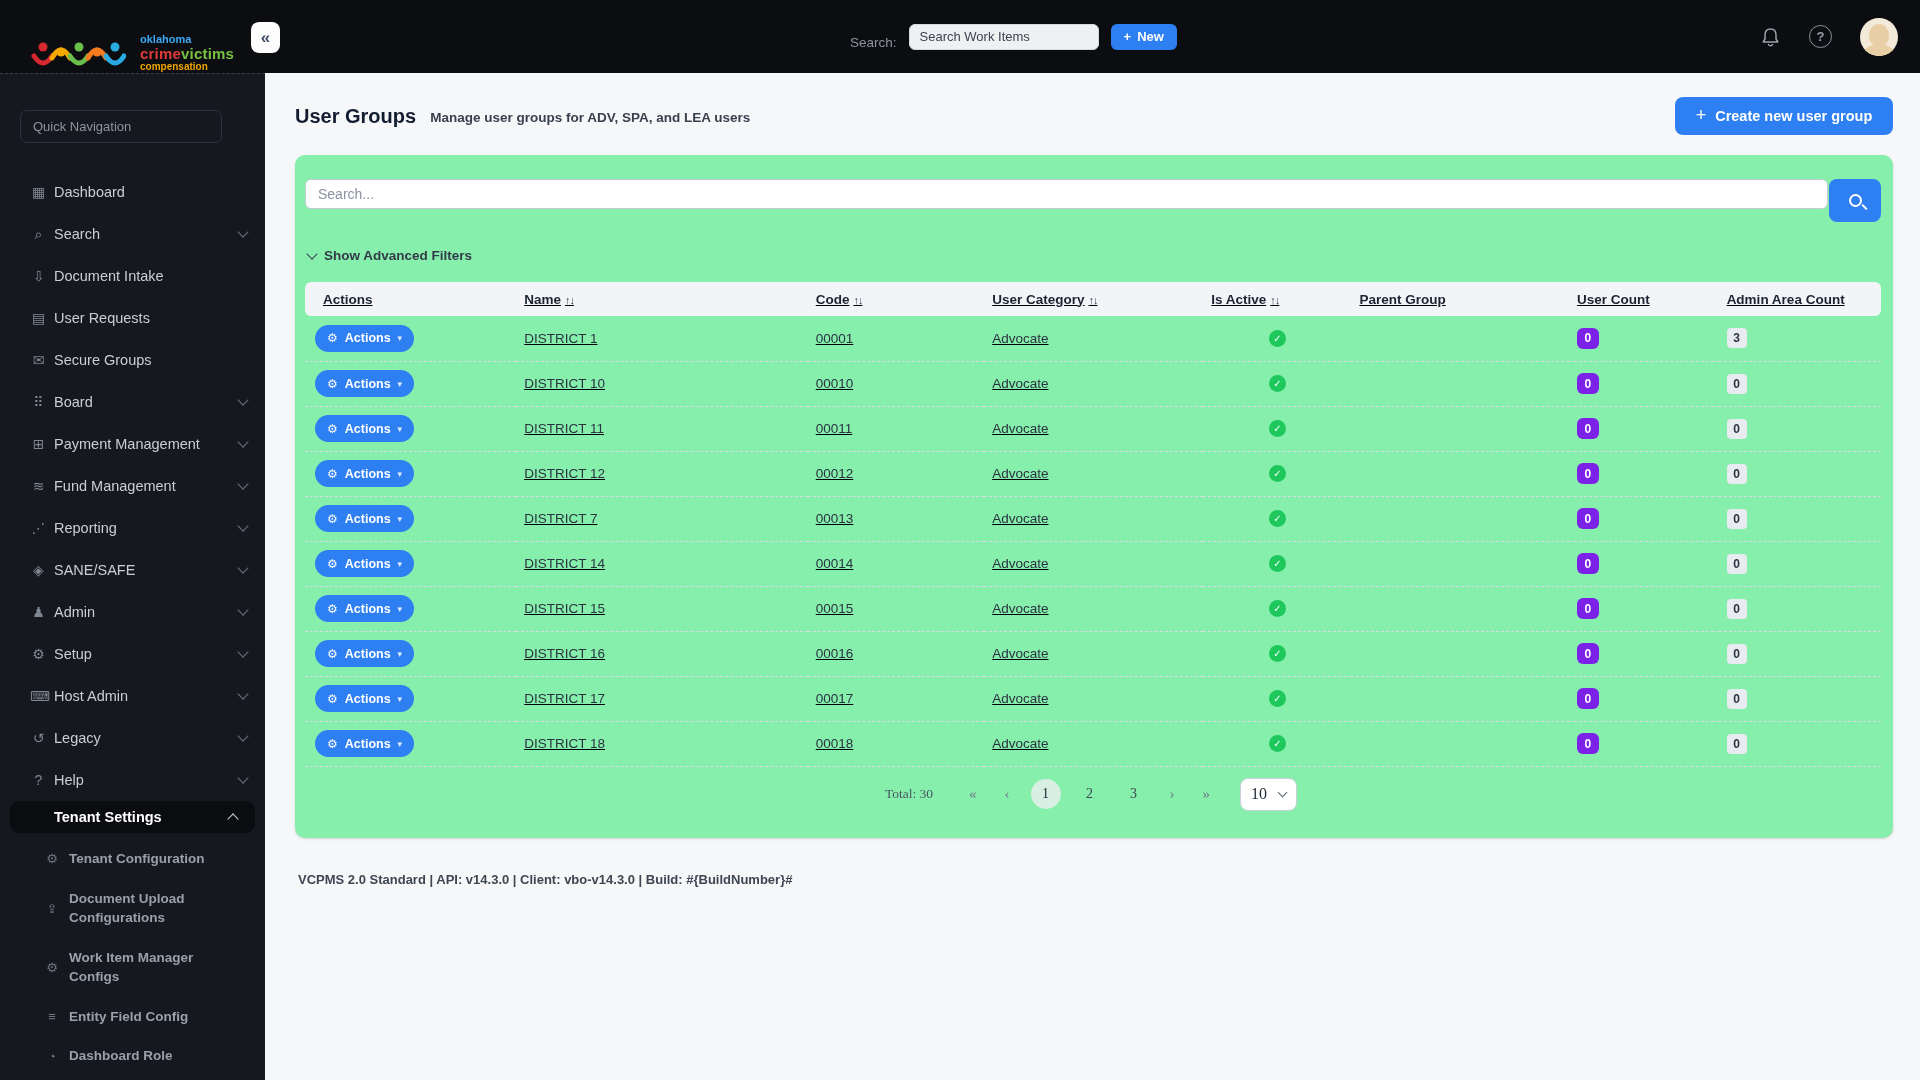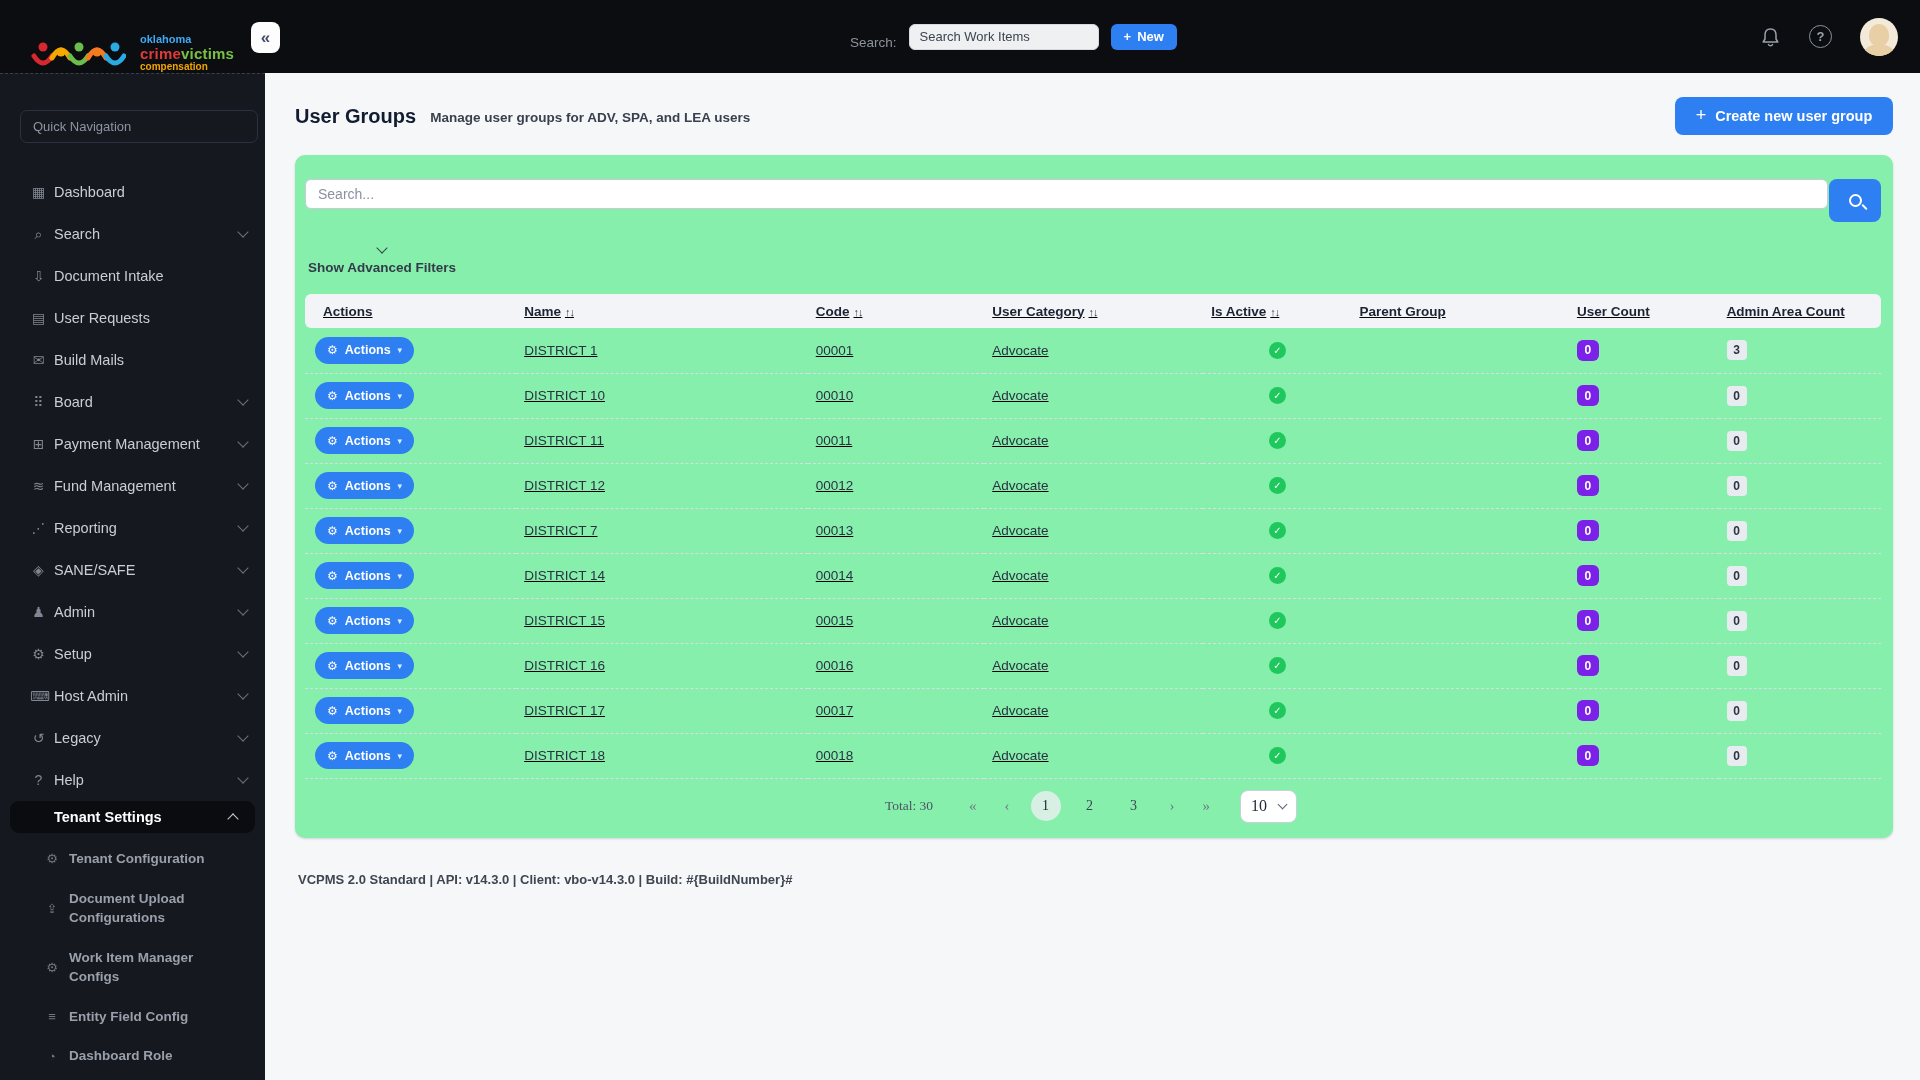--- a/index.html
+++ b/index.html
@@ -28,21 +28,21 @@
   .bell-icon svg { display:block; }
   .help-icon { width:23px; height:23px; border:1.5px solid #8d949e; border-radius:50%; color:#9aa1ab;
     font-size:13px; font-weight:700; display:flex; align-items:center; justify-content:center; cursor:pointer; }
   .avatar { width:38px; height:38px; border-radius:50%; background:#f4ead9; position:relative; overflow:hidden; cursor:pointer; }
   .avatar .head { position:absolute; left:9px; top:6px; width:20px; height:22px; border-radius:50% 50% 42% 42%; background:#e9cfa6; }
   .avatar .body { position:absolute; left:4px; top:26px; width:30px; height:18px; border-radius:50% 50% 0 0; background:#e9cfa6; }
 
   
   .sidebar { position:absolute; left:0; top:73px; width:265px; height:1007px; background:#15181e;
     border-top:1px dashed #39404c; }
-  .quicknav { margin:36px 20px 0 20px; width:238px; height:33px; background:transparent; border:1px solid #2a3140;
+  .quicknav { margin:36px 20px 0 20px; width:202px; height:33px; background:transparent; border:1px solid #2a3140;
     border-radius:7px; color:#8d95a2; font-size:13px; padding:0 12px; font-family:inherit; }
   .quicknav::placeholder { color:#8d95a2; }
   .nav { margin-top:28px; }
   .nav-item { height:42px; display:flex; align-items:center; padding-left:30px; padding-right:18px; cursor:pointer; }
   .nav-item .nicon { width:17px; font-size:14px; color:#7f8793; text-align:center; flex:0 0 17px; }
   .nav-item .nlabel { margin-left:7px; color:#c9ced6; font-size:14.5px; font-weight:400; }
   .nav-item .chev { margin-left:auto; width:8px; height:8px; border-right:1.6px solid #6b7280; border-bottom:1.6px solid #6b7280;
     transform:rotate(45deg); margin-top:-4px; }
   .nav-item.active { background:#0a0c10; margin:0 10px; border-radius:9px; padding-left:20px; height:32px; }
   .nav-item.active .nlabel { color:#ffffff; font-weight:700; margin-left:24px; }
@@ -64,21 +64,21 @@
   .card { position:absolute; left:30px; top:82px; width:1598px; height:683px; background:#86efac; border-radius:10px;
     box-shadow:0 1px 3px rgba(16,24,40,.10), 0 1px 2px rgba(16,24,40,.06); padding:24px 12px 0 10px; }
   .search-row { display:flex; align-items:flex-start; }
   .table-search { flex:1; height:30px; border:1px solid #c7ccd4; border-radius:6px; font-size:14px; color:#6b7280;
     padding:0 12px; font-family:inherit; }
   .table-search::placeholder { color:#8a91a0; }
   .search-go { width:52px; height:43px; background:#2d7ff2; border:none; border-radius:8px; margin-left:1px; cursor:pointer;
     display:flex; align-items:center; justify-content:center; }
   .mag { position:relative; width:13px; height:13px; border:2px solid #fff; border-radius:50%; display:inline-block; }
   .mag:after { content:""; position:absolute; left:10px; top:10px; width:7px; height:2px; background:#fff; transform:rotate(45deg); border-radius:2px; }
-  .adv-filters { margin-top:26px; margin-left:3px; display:flex; align-items:center; gap:8px; cursor:pointer; width:max-content;flex-direction:column; }
+  .adv-filters { margin-top:26px; margin-left:3px; display:flex; align-items:center; gap:8px; cursor:pointer; width:max-content; }
   .adv-filters .chev-d { width:8px; height:8px; border-right:1.7px solid #3b4352; border-bottom:1.7px solid #3b4352; transform:rotate(45deg); margin-top:-4px; }
   .adv-filters .adv-label { font-size:13.5px; color:#333b49; font-weight:600; }
 
   table.grid { width:100%; border-collapse:collapse; table-layout:fixed; margin-top:19px;text-decoration:underline; }
   .grid th { background:#f2f4f7; height:34px; text-align:left; font-size:13.5px; font-weight:700; color:#1c2433; padding:0 8px; }
   .grid th:first-child { border-radius:6px 0 0 6px; padding-left:18px; }
   .grid th:last-child { border-radius:0 6px 6px 0; }
   .grid th .sort { font-size:11px; color:#39404e; margin-left:4px; letter-spacing:-1px; }
   .grid td { height:45px; border-bottom:1px dashed #d8dde4; font-size:13.5px; color:#2a3240; padding:0 8px; }
   .grid td:first-child { padding-left:10px; }
@@ -170,21 +170,21 @@
         <div class="nav-item">
           <span class="nicon">⇩</span>
           <span class="nlabel">Document Intake</span>
         </div>
         <div class="nav-item">
           <span class="nicon">▤</span>
           <span class="nlabel">User Requests</span>
         </div>
         <div class="nav-item">
           <span class="nicon">✉</span>
-          <span class="nlabel">Build Mails</span>
+          <span class="nlabel">Secure Groups</span>
         </div>
         <div class="nav-item">
           <span class="nicon">⠿</span>
           <span class="nlabel">Board</span>
           <span class="chev"></span>
         </div>
         <div class="nav-item">
           <span class="nicon">⊞</span>
           <span class="nlabel">Payment Management</span>
           <span class="chev"></span>

